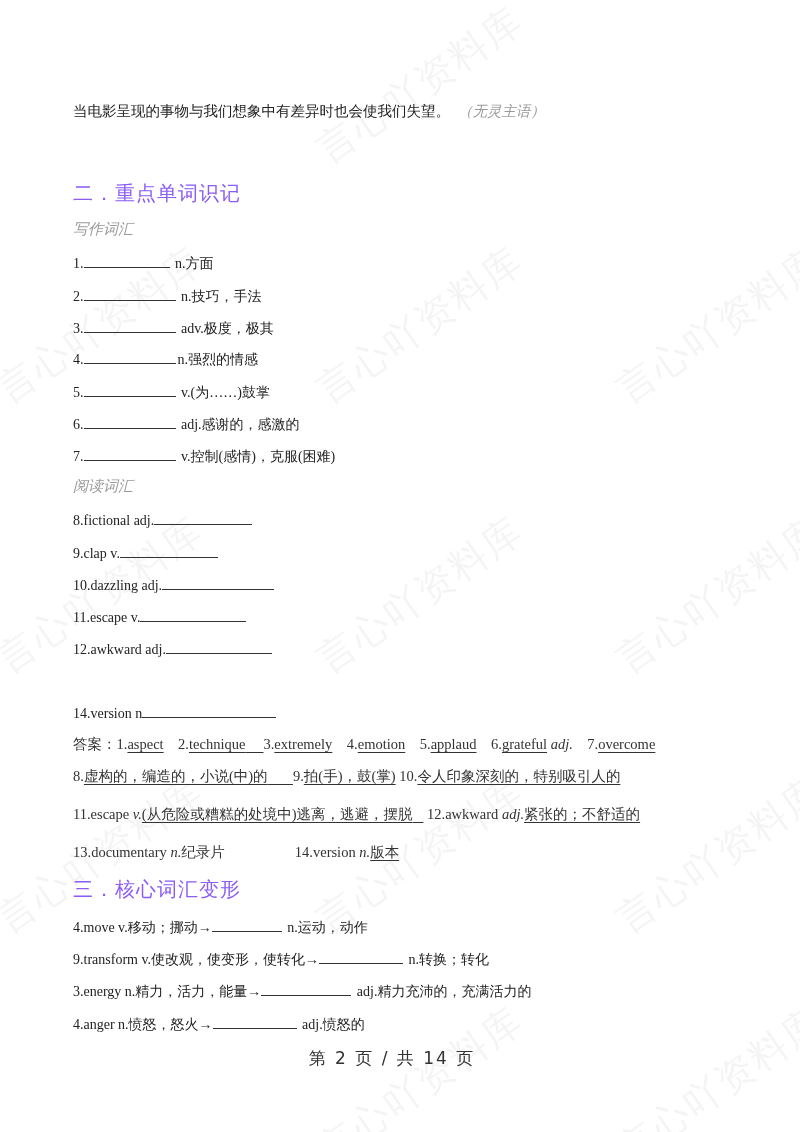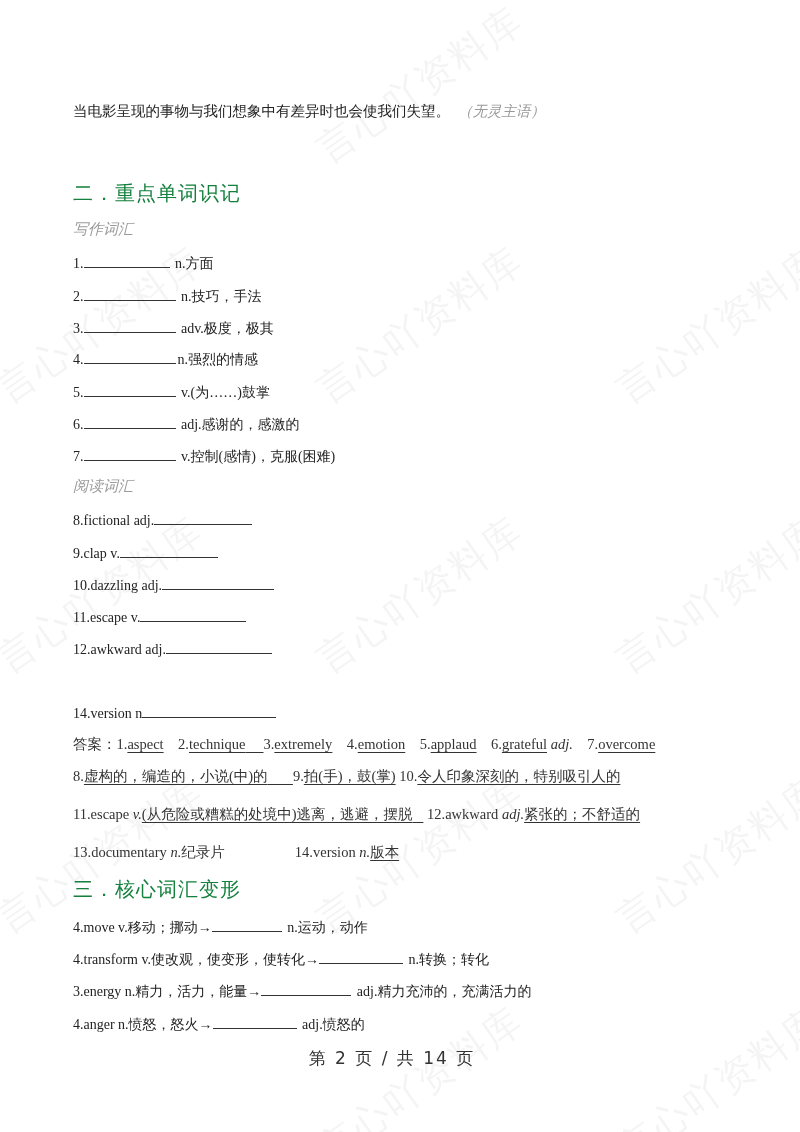--- a/index.html
+++ b/index.html
@@ -11,21 +11,21 @@
     .watermark-layer { position: absolute; inset: 0; pointer-events: none; z-index: 0; }
     .wm {
       position: absolute; font-family: "DejaVu Sans", sans-serif;
       font-size: 38px; color: rgba(0,0,0,0.045); transform: rotate(-35deg);
       white-space: nowrap; letter-spacing: 2px;
     }
     .page { position: absolute; inset: 0; z-index: 1; }
     .line { position: absolute; left: 73px; font-size: 14px; white-space: nowrap; }
     .intro { top: 102px; font-size: 14.5px; }
     .intro .note { color: #999; font-style: italic; margin-left: 8px; font-family: Liberation Mono, monospace; }
-    .h2 { position: absolute; left: 73px; font-family: Liberation Sans, sans-serif; font-size: 20px; color: #15803d; letter-spacing: 1px; }
+    .h2 { position: absolute; left: 73px; font-family: Liberation Sans, sans-serif; font-size: 20px; color: #8b5cf6; letter-spacing: 1px; }
     .sub { position: absolute; left: 73px; font-style: italic; color: #9a9a9a; font-size: 15px; }
     .blank { display: inline-block; border-bottom: 1px solid #333; height: 14px; vertical-align: baseline; margin: 0 2px 0 0; }
     .u { text-decoration: underline; text-underline-offset: 3px; }
     .it { font-style: italic; }
     .ans { font-size: 14.5px; color: #333; }
     .footer { position: absolute; top: 1047px; left: 0; width: 784px; text-align: center; font-family: "DejaVu Sans", sans-serif; font-size: 17px; color: #333; letter-spacing: 2px; }
   </style>
 </head>
 <body>
 
@@ -84,18 +84,18 @@
   <div class="line ans" style="top:805px">
     <span>11.escape </span><span class="it">v.</span><span class="u">(从危险或糟糕的处境中)逃离，逃避，摆脱</span><span class="u">&nbsp;&nbsp;&nbsp;</span> <span>12.awkward </span><span class="it">adj.</span><span class="u">紧张的；不舒适的</span>
   </div>
   <div class="line ans" style="top:843px">
     <span>13.documentary </span><span class="it">n.</span><span>纪录片</span><span style="display:inline-block;width:70px"></span><span>14.version </span><span class="it">n.</span><span class="u">版本</span>
   </div>
 
   <div class="h2" style="top:876px">三．核心词汇变形</div>
 
   <div class="line" style="top:917px"><span>4.move v.移动；挪动→</span><span class="blank" style="width:70px"></span> <span>n.运动，动作</span></div>
-  <div class="line" style="top:949px"><span>4.transform v.使改观，使变形，使转化→</span><span class="blank" style="width:84px"></span> <span>n.转换；转化</span></div>
+  <div class="line" style="top:949px"><span>9.transform v.使改观，使变形，使转化→</span><span class="blank" style="width:84px"></span> <span>n.转换；转化</span></div>
   <div class="line" style="top:981px"><span>3.energy n.精力，活力，能量→</span><span class="blank" style="width:90px"></span> <span>adj.精力充沛的，充满活力的</span></div>
   <div class="line" style="top:1014px"><span>4.anger n.愤怒，怒火→</span><span class="blank" style="width:84px"></span> <span>adj.愤怒的</span></div>
 
   <div class="footer">第 2 页 / 共 14 页</div>
 </div>
 
 </body></html>

